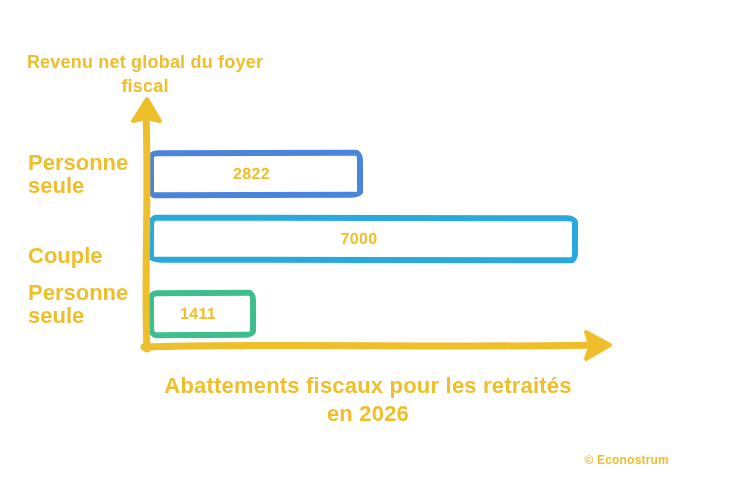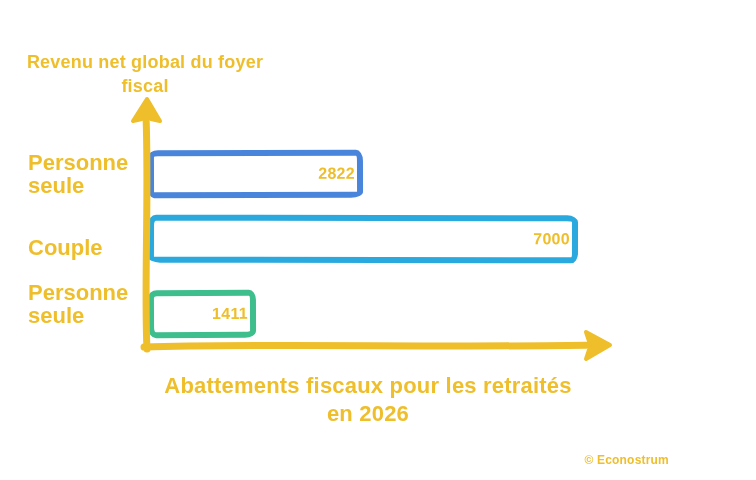--- a/index.html
+++ b/index.html
@@ -56,33 +56,33 @@
   
   .cat-label {
     position: absolute;
     left: 28px;
     width: 110px;
     text-align: left;
     font-size: 22px;
     line-height: 23px;
   }
   .cat-1 { top: 151px; }
-  .cat-2 { top: 236px; }
+  .cat-2 { top: 244px; }
   .cat-3 { top: 281px; }
   
   .bar {
     position: absolute;
     left: 148px;
     height: 48px;
     border: 6px solid #999;
     background: transparent;
     display: flex;
     align-items: center;
-    justify-content: flex-end;
-    padding-right: 2px;
+    justify-content: center;
+    padding-right: 8px;
   }
   .bar-1 { top: 150px; border-radius: 10px 7px 12px 6px / 7px 11px 6px 10px; transform: rotate(-0.15deg); }
   .bar-2 { top: 215px; border-radius: 8px 11px 7px 12px / 11px 7px 10px 6px; transform: rotate(0.1deg); }
   .bar-3 { top: 290px; border-radius: 9px 7px 11px 8px / 8px 10px 7px 11px; transform: rotate(-0.2deg); }
   .bar-value {
     font-size: 16px;
     letter-spacing: 0.3px;
     color: var(--accent);
   }
   

